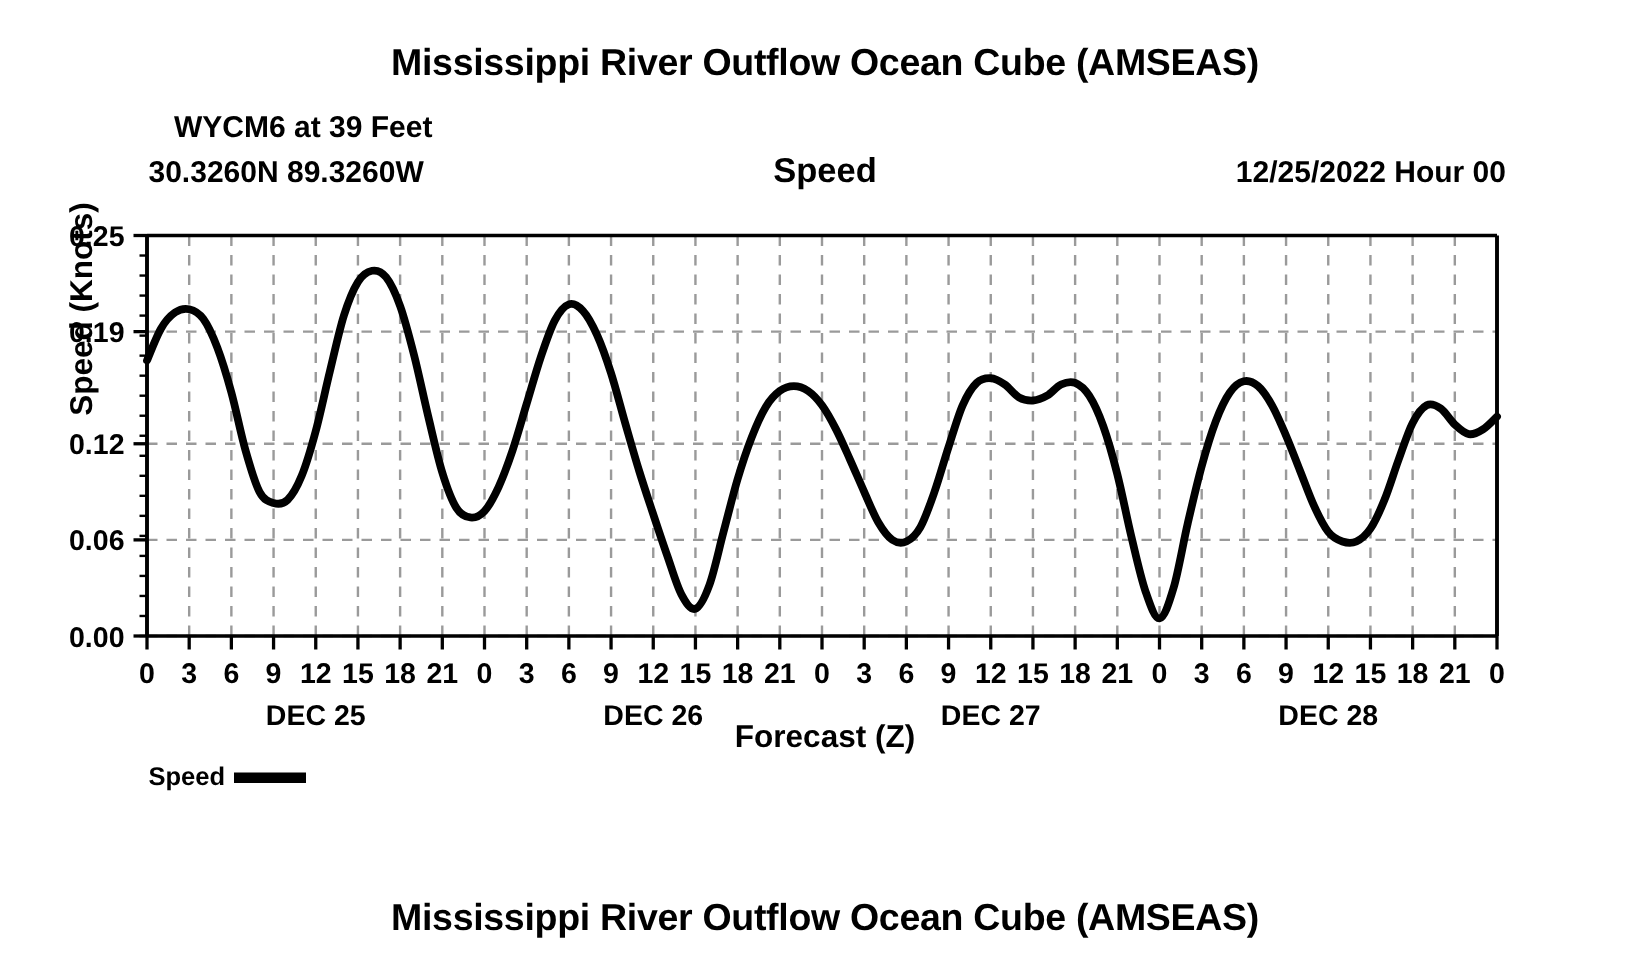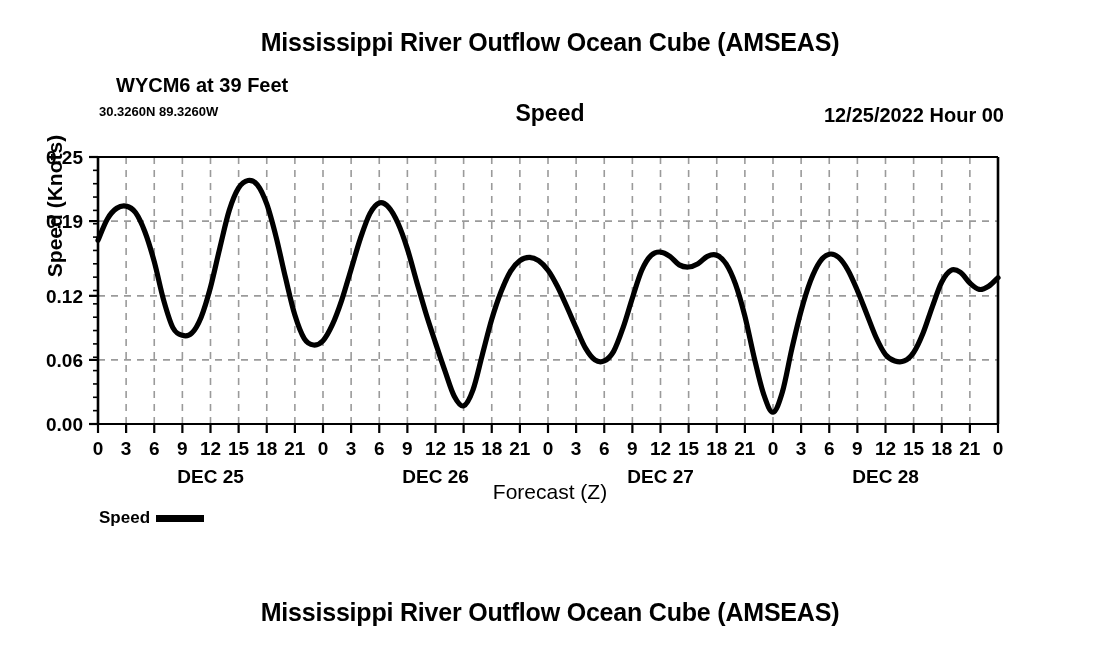--- a/index.html
+++ b/index.html
@@ -44,21 +44,21 @@
     position: absolute;
     top: 74px;
     left: 116px;
     font-size: 20px;
     font-weight: bold;
   }
   .station-line2 {
     position: absolute;
     top: 104px;
     left: 99px;
-    font-size: 13px;
+    font-size: 20px;
     font-weight: bold;
   }
   .subtitle {
     position: absolute;
     top: 100px;
     left: 0;
     width: 1100px;
     text-align: center;
     font-size: 23px;
     font-weight: bold;
@@ -81,21 +81,21 @@
     transform: rotate(-90deg);
     transform-origin: center center;
   }
   .xlabel {
     position: absolute;
     top: 480px;
     left: 0;
     width: 1100px;
     text-align: center;
     font-size: 21px;
-    font-weight: normal;
+    font-weight: bold;
   }
   .legend {
     position: absolute;
     top: 508px;
     left: 99px;
     display: flex;
     align-items: center;
     gap: 6px;
   }
   .legend-label {

